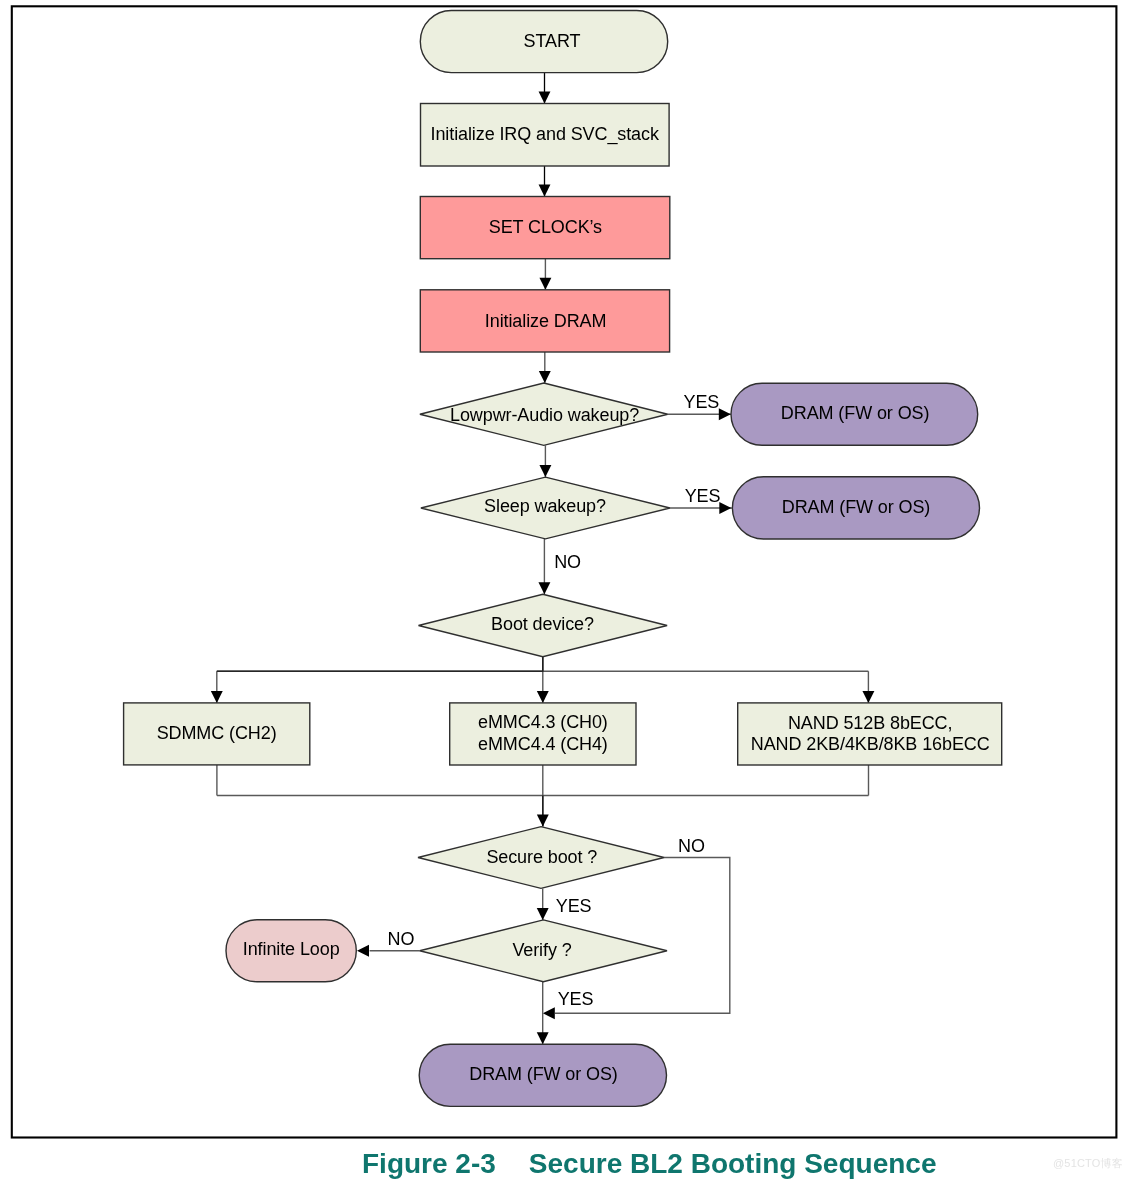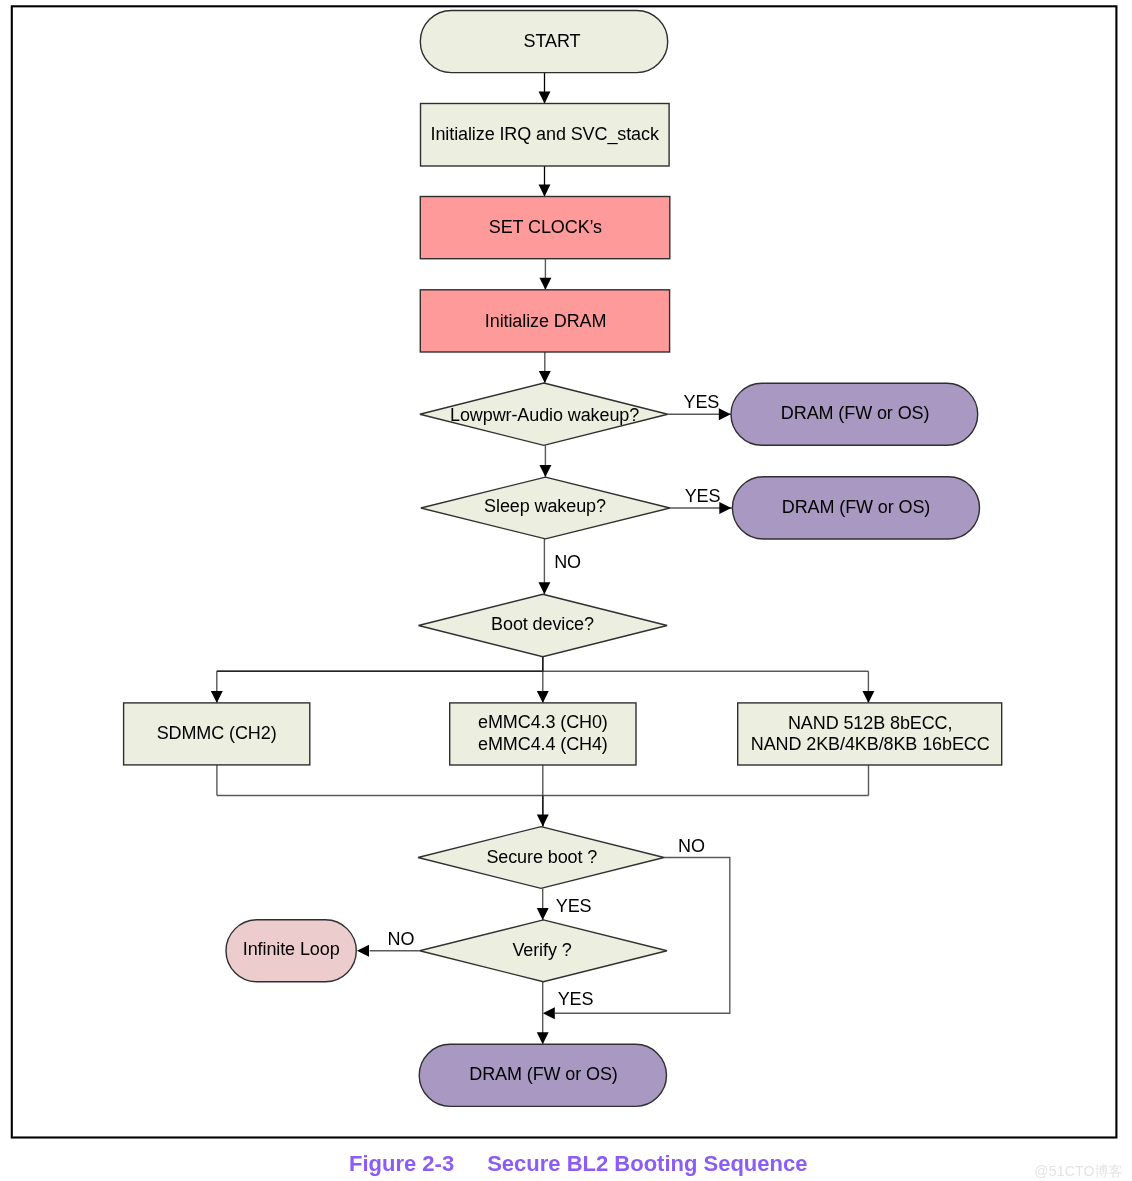--- a/index.html
+++ b/index.html
@@ -5,25 +5,25 @@
 <style>
   html,body{margin:0;padding:0;background:#ffffff;}
   body{width:1132px;height:1181px;overflow:hidden;
        font-family:"Liberation Sans",sans-serif;}
   #page{position:relative;width:1132px;height:1140px;background:#fff;}
   svg{display:block;}
   .nodetext{font-family:"Liberation Sans",sans-serif;font-size:18px;
             letter-spacing:-0.1px;fill:#000;text-anchor:middle;}
   .edgelabel{font-family:"Liberation Sans",sans-serif;font-size:18px;
              letter-spacing:-0.1px;fill:#000;text-anchor:middle;}
-  .caption{position:absolute;left:349px;top:1152px;font-family:"Liberation Sans",sans-serif;
-           font-weight:bold;font-size:22px;line-height:24px;color:#8b5cf6;white-space:pre;letter-spacing:0px;}
+  .caption{position:absolute;left:362px;top:1152px;font-family:"Liberation Sans",sans-serif;
+           font-weight:bold;font-size:28px;line-height:24px;color:#0f766e;white-space:pre;letter-spacing:0px;}
   .caption .gap{display:inline-block;width:33px;}
   .watermark{position:absolute;right:9px;top:1156px;font-family:"Liberation Sans",sans-serif;
-             font-size:14px;color:#e4e4e4;white-space:pre;letter-spacing:0.2px;margin-top:7px;}
+             font-size:11px;color:#e4e4e4;white-space:pre;letter-spacing:0.2px;}
 </style>
 </head>
 <body>
 
 <div id="page">
   <svg id="flow" width="1132" height="1181" viewBox="0 0 1132 1181">
     <g>
       <path d="M544.5,72.6 L544.5,103.5" fill="none" stroke="#000000" stroke-width="1.3"></path>
       <polygon points="544.5,103.5 538.55,91.5 550.45,91.5" fill="#000000"></polygon>
       <path d="M544.5,166 L544.5,196.5" fill="none" stroke="#000000" stroke-width="1.3"></path>

